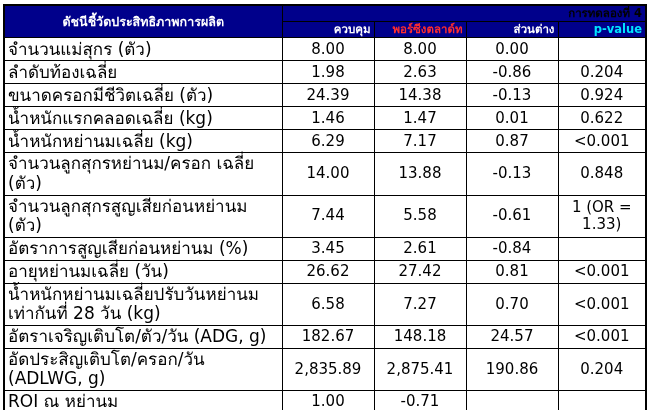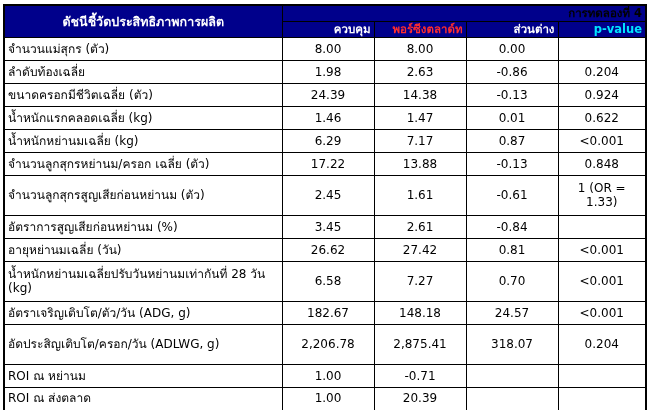--- a/index.html
+++ b/index.html
@@ -55,25 +55,25 @@
     vertical-align: middle;
     font-weight: bold;
   }
   thead th.sub-ctrl { color: #ffffff; }
   thead th.sub-treat { color: #FF2D2D; }
   thead th.sub-diff { color: #ffffff; padding-left: 8px; }
   thead th.sub-p { color: #00E5FF; }
 
   tbody td.label {
     text-align: left;
-    font-size: 12px;
+    font-size: 17px;
   }
   tbody td.num {
     text-align: center;
-    font-size: 12px;
+    font-size: 15px;
   }
   tbody tr { height: 23px; }
   tbody tr.tall { height: 40px; }
 </style>
 </head>
 <body>
 
 <div class="sheet">
   <table class="grid">
     <colgroup>
@@ -126,29 +126,29 @@
         </tr>
         <tr>
           <td class="label">น้ำหนักหย่านมเฉลี่ย (kg)</td>
           <td class="num">6.29</td>
           <td class="num">7.17</td>
           <td class="num">0.87</td>
           <td class="num">&lt;0.001</td>
         </tr>
         <tr>
           <td class="label">จำนวนลูกสุกรหย่านม/ครอก เฉลี่ย (ตัว)</td>
-          <td class="num">17.22</td>
+          <td class="num">14.00</td>
           <td class="num">13.88</td>
           <td class="num">-0.13</td>
           <td class="num">0.848</td>
         </tr>
         <tr class="tall">
           <td class="label">จำนวนลูกสุกรสูญเสียก่อนหย่านม (ตัว)</td>
-          <td class="num">2.45</td>
-          <td class="num">1.61</td>
+          <td class="num">7.44</td>
+          <td class="num">5.58</td>
           <td class="num">-0.61</td>
           <td class="num">1 (OR = 1.33)</td>
         </tr>
         <tr>
           <td class="label">อัตราการสูญเสียก่อนหย่านม (%)</td>
           <td class="num">3.45</td>
           <td class="num">2.61</td>
           <td class="num">-0.84</td>
           <td class="num"></td>
         </tr>
@@ -168,23 +168,23 @@
         </tr>
         <tr>
           <td class="label">อัตราเจริญเติบโต/ตัว/วัน (ADG, g)</td>
           <td class="num">182.67</td>
           <td class="num">148.18</td>
           <td class="num">24.57</td>
           <td class="num">&lt;0.001</td>
         </tr>
         <tr class="tall">
           <td class="label">อัดประสิญเติบโต/ครอก/วัน (ADLWG, g)</td>
-          <td class="num">2,206.78</td>
+          <td class="num">2,835.89</td>
           <td class="num">2,875.41</td>
-          <td class="num">318.07</td>
+          <td class="num">190.86</td>
           <td class="num">0.204</td>
         </tr>
         <tr>
           <td class="label">ROI ณ หย่านม</td>
           <td class="num">1.00</td>
           <td class="num">-0.71</td>
           <td class="num"></td>
           <td class="num"></td>
         </tr>
         <tr>

